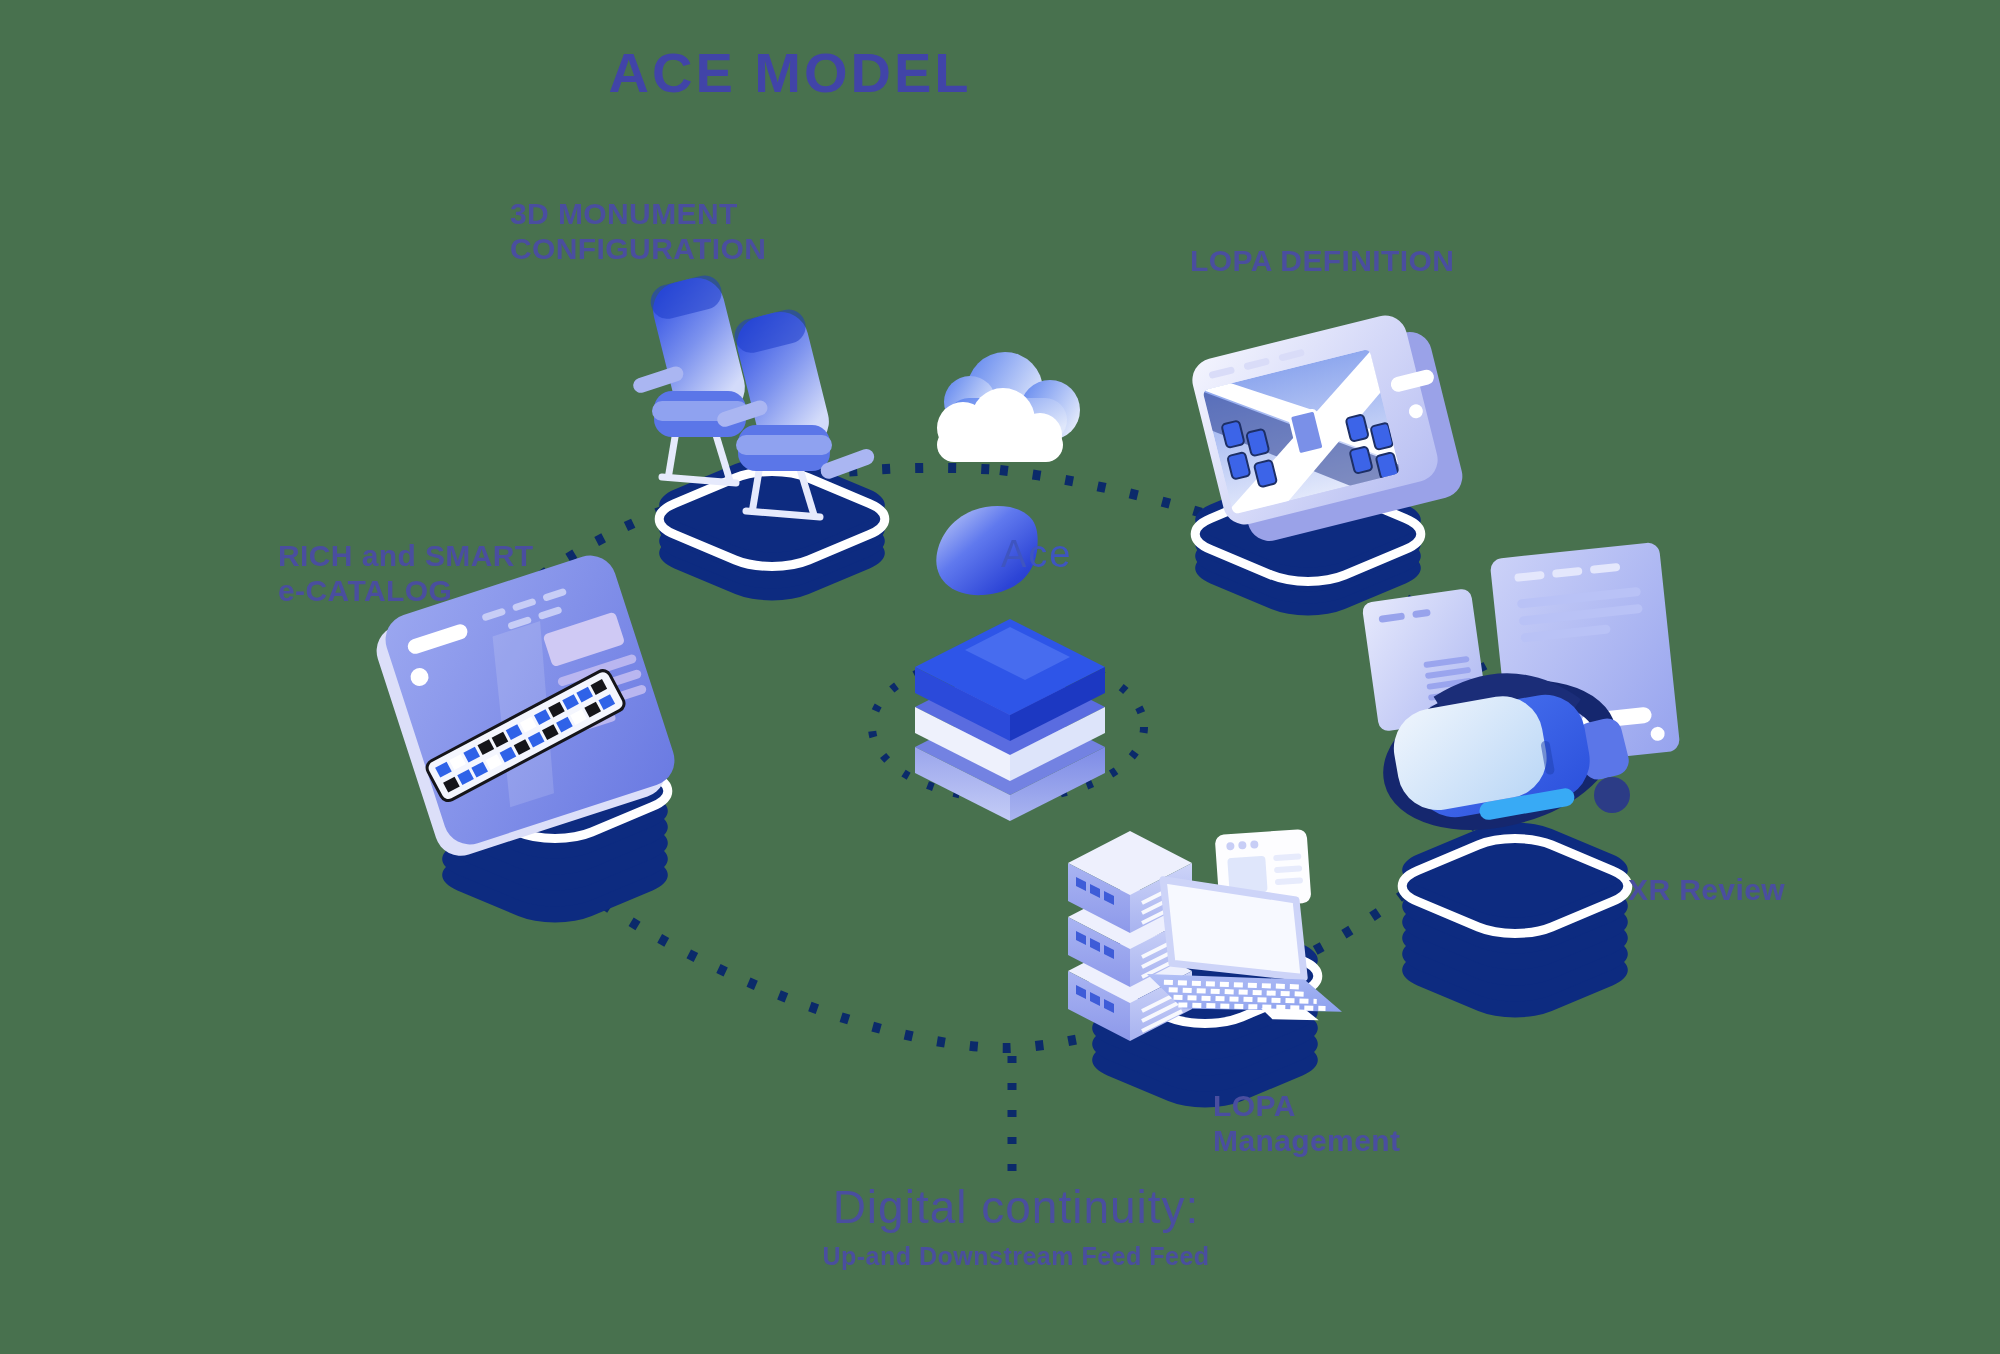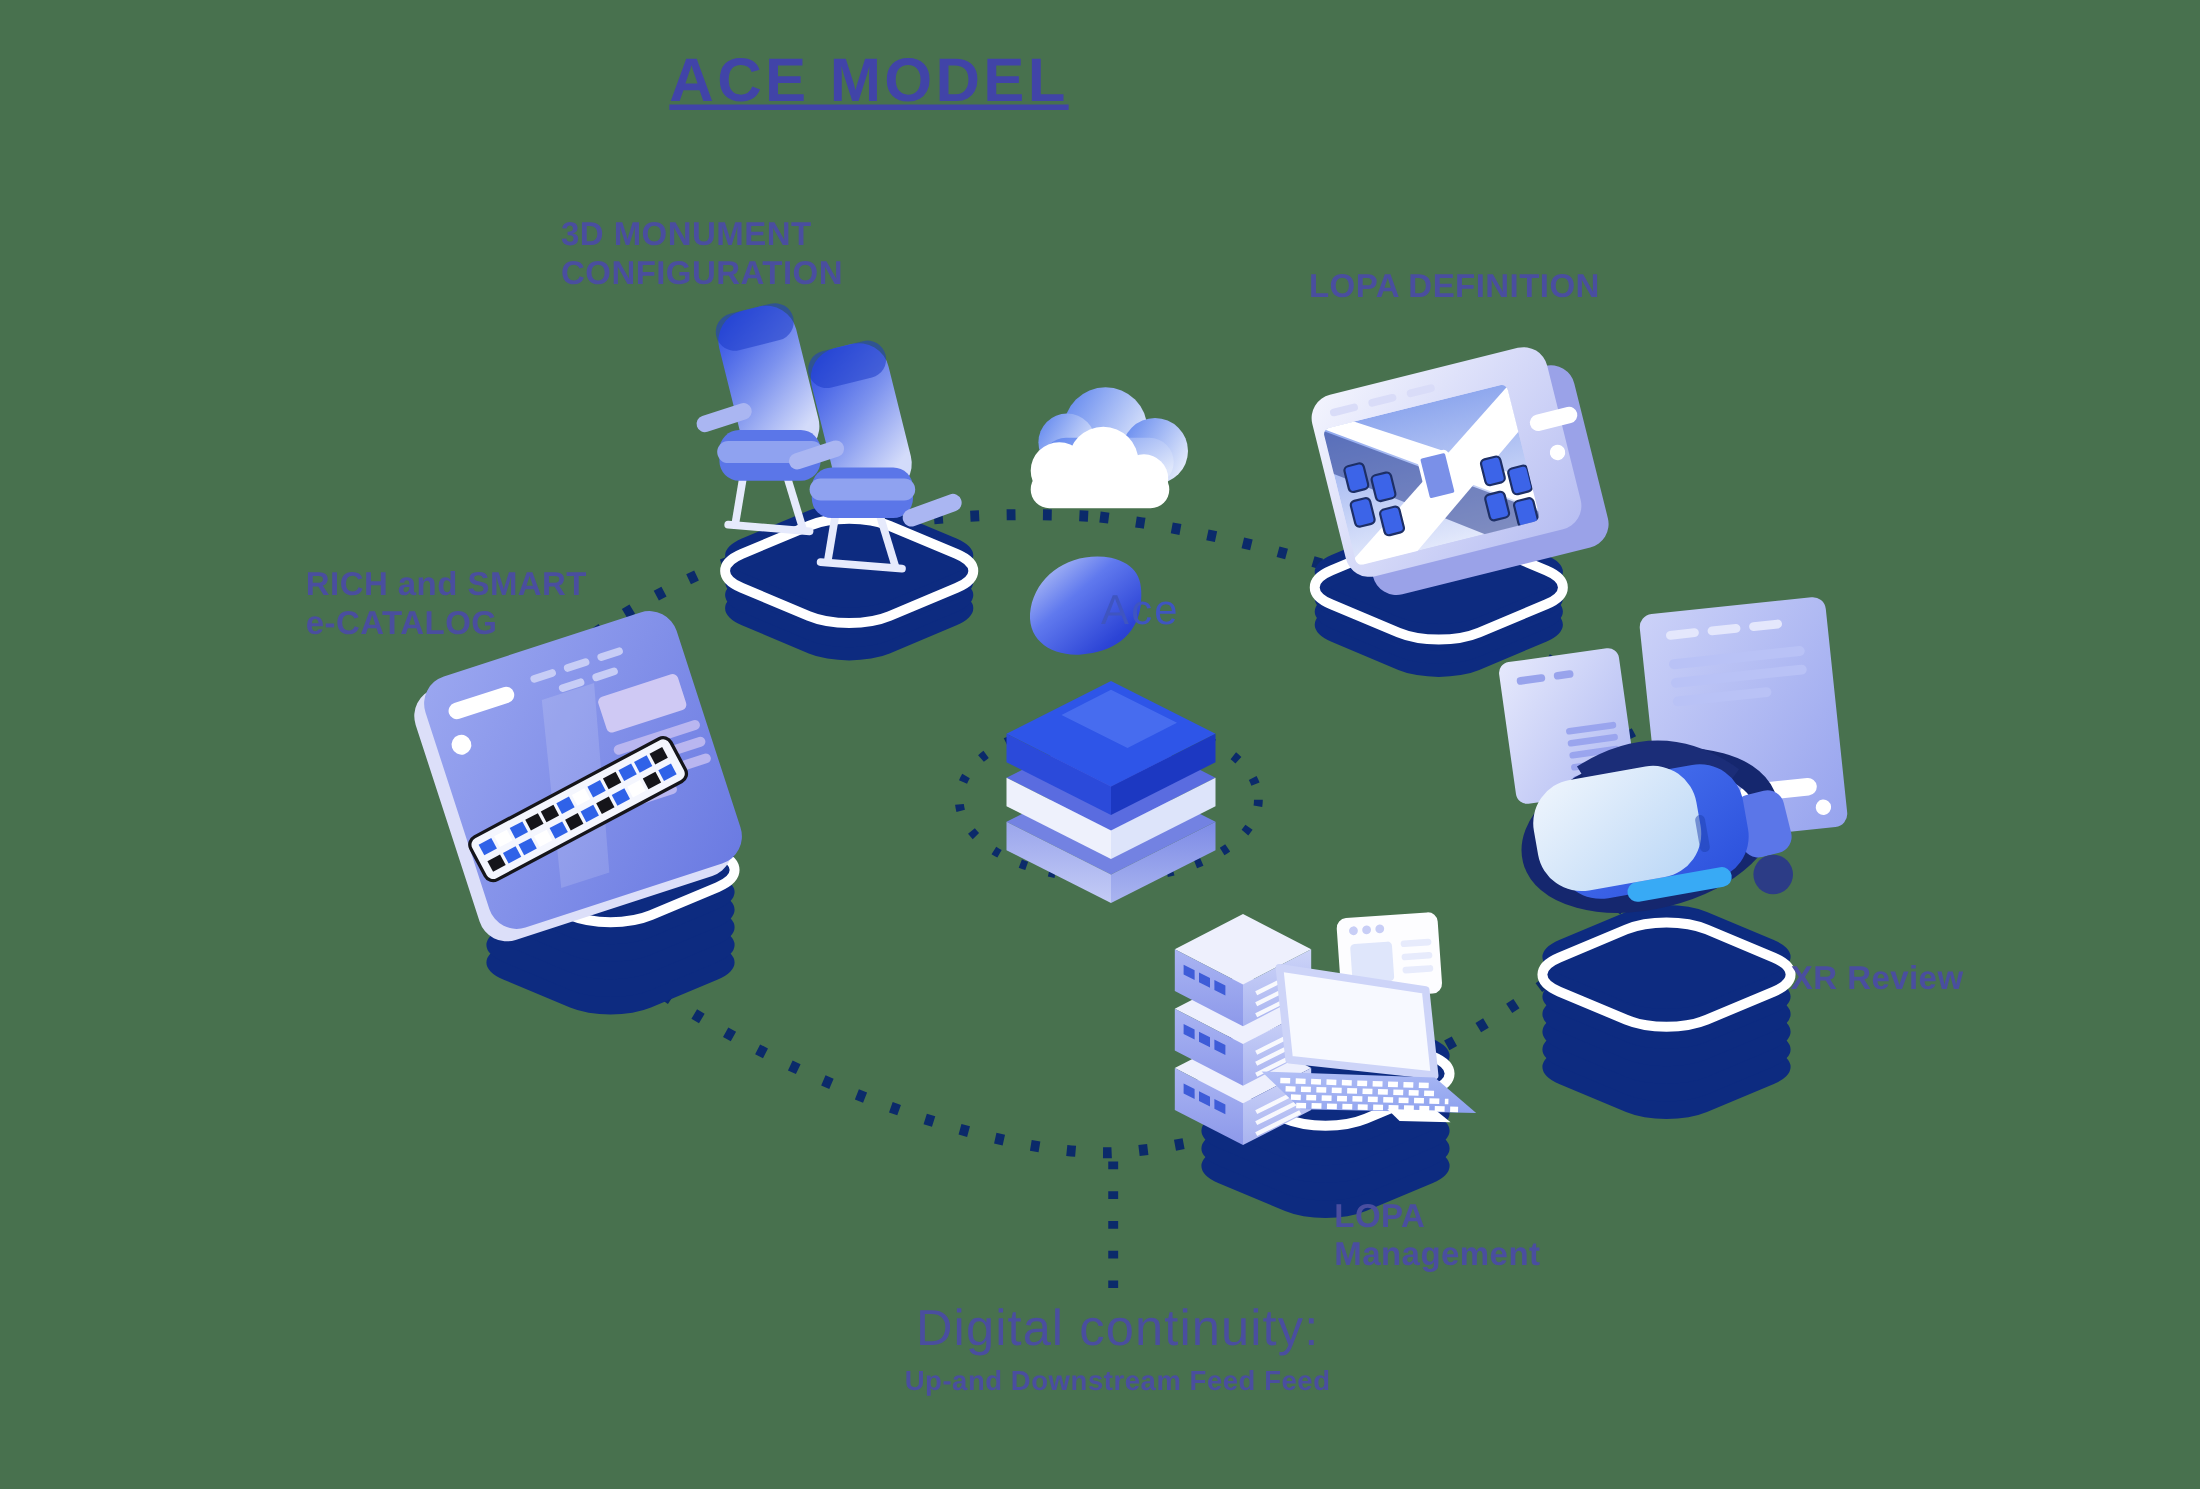--- a/index.html
+++ b/index.html
@@ -8,21 +8,21 @@
     background:#48714e;
     font-family:"Liberation Sans", sans-serif;
   }
   .abs{position:absolute;}
   .label{
     color:#4a4e9f;font-weight:bold;font-size:30px;line-height:1.18;
     letter-spacing:.4px;
   }
   #title{
     left:490px;top:40px;width:600px;text-align:center;
-    color:#4144a8;font-size:56px;font-weight:800;letter-spacing:3px;text-decoration:underline;
+    color:#4144a8;font-size:56px;font-weight:800;letter-spacing:3px;
   }
   #footer-heading{
     left:716px;top:1180px;width:600px;text-align:center;
     color:#4a4e9f;font-size:46px;font-weight:400;letter-spacing:1px;
   }
   #footer-sub{
     left:716px;top:1242px;width:600px;text-align:center;
     color:#4a4e9f;font-size:25px;font-weight:bold;letter-spacing:.5px;
   }
   svg{display:block;overflow:visible;}
@@ -386,21 +386,21 @@
 
 <div id="title" class="abs">ACE MODEL</div>
 
 <div class="abs label" style="left:510px;top:196px">
   <div>3D MONUMENT</div>
   <div>CONFIGURATION</div>
 </div>
 
 <div class="abs label" style="left:1190px;top:243px">LOPA DEFINITION</div>
 
-<div class="abs label" style="left:278px;top:514px">
+<div class="abs label" style="left:278px;top:538px">
   <div>RICH and SMART</div>
   <div>e-CATALOG</div>
 </div>
 
 <div class="abs label" style="left:1628px;top:872px">XR Review</div>
 
 <div class="abs label" style="left:1213px;top:1088px">
   <div>LOPA</div>
   <div>Management</div>
 </div>

